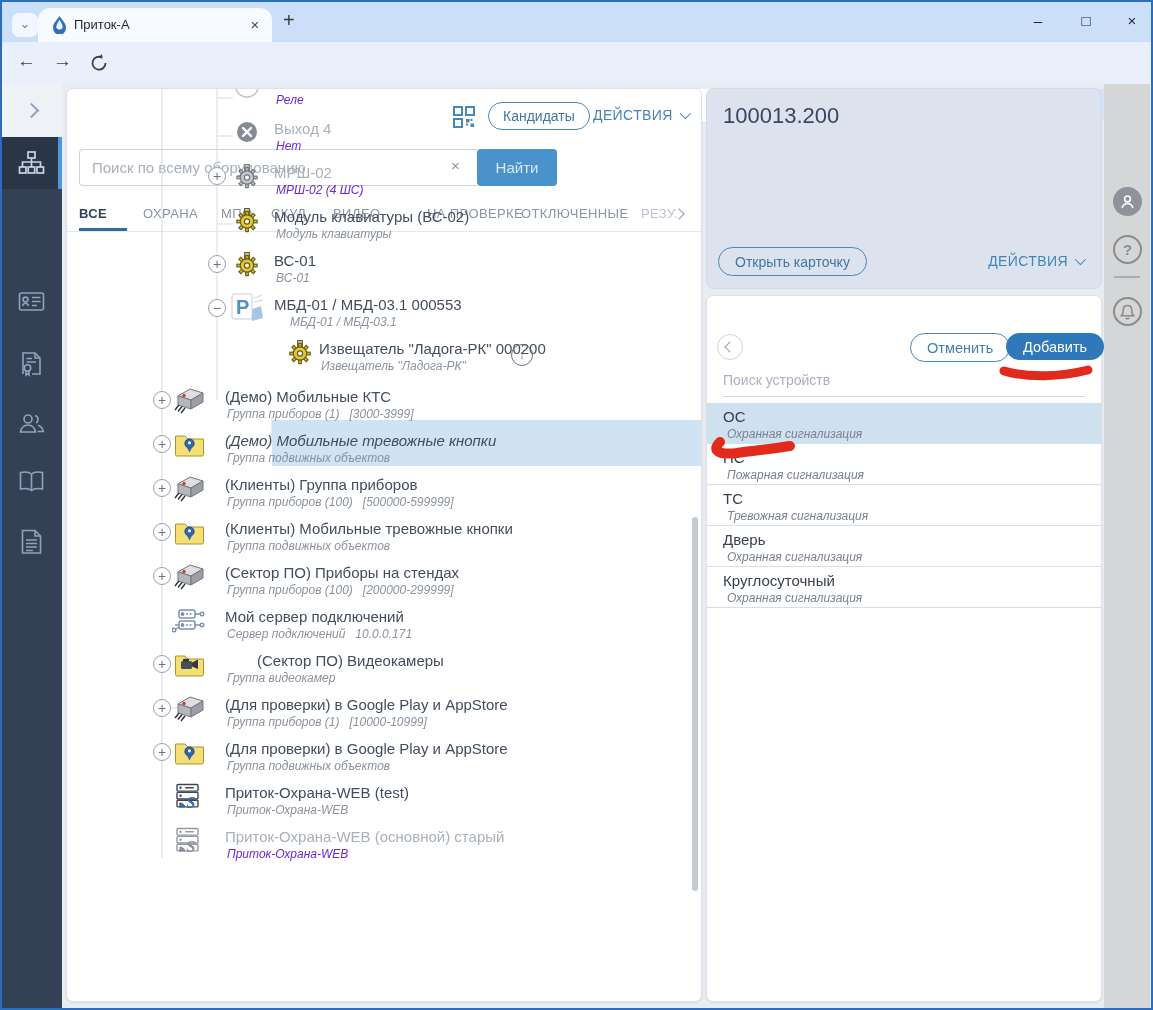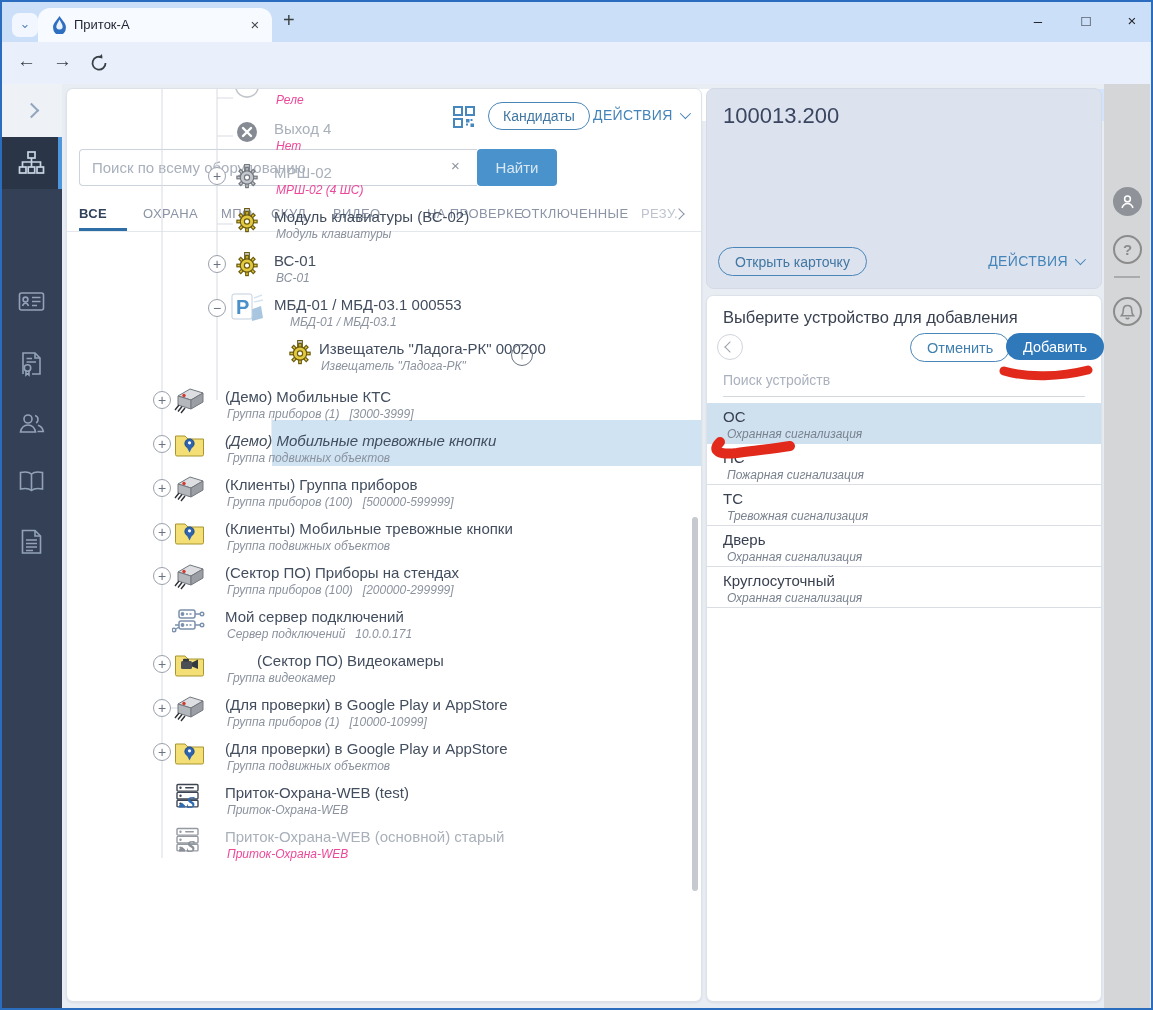--- a/index.html
+++ b/index.html
@@ -67,21 +67,21 @@
   .tab{position:absolute;top:7px;font-size:13px;color:#8a94a6;letter-spacing:.4px;white-space:nowrap;}
   .tab.active{color:#31425c;font-weight:bold;}
   .tab.faded{color:#bcc3cf;}
   #tab-underline{left:12px;top:29px;width:48px;height:3px;background:#2e6ea6;}
   #tabs-more{left:608px;top:11px;color:#8a94a6;}
   
   #tree{left:0;top:143px;width:634px;height:769px;overflow:hidden;}
   .tree-row{position:absolute;left:0;width:634px;height:44px;}
   .t-title{position:absolute;top:0;font-size:15px;color:#424d5e;white-space:nowrap;}
   .t-sub{position:absolute;top:19px;font-size:12px;font-style:italic;color:#8b929e;white-space:nowrap;}
-  .dim .t-title{color:#a9b0ba;} .dim .t-sub{color:#ec4899;}
+  .dim .t-title{color:#a9b0ba;} .dim .t-sub{color:#6d28d9;}
   .expander{position:absolute;width:18px;height:18px;border:1.5px solid #9aa1ab;border-radius:50%;background:#fff;
       color:#6b7380;font-size:14px;line-height:16px;text-align:center;box-sizing:border-box;}
   .t-icon{position:absolute;width:34px;height:30px;display:flex;align-items:center;justify-content:center;}
   .sel-bg{position:absolute;left:205px;top:331px;width:476px;height:46px;background:#cfe3f2;}
   .up-btn{position:absolute;left:649px;top:343px;width:22px;height:22px;border:1.5px solid #6b7380;border-radius:50%;
       color:#4a5260;font-size:13px;text-align:center;line-height:20px;box-sizing:border-box;background:transparent;}
   .scroll-thumb{position:absolute;background:#c6cad0;border-radius:3px;}
   
   #detail-title{left:16px;top:14px;font-size:22px;color:#3a4660;}
   #open-card-btn{left:11px;top:158px;height:27px;padding:0 16px;border:1.5px solid #4a86b8;border-radius:15px;
@@ -598,21 +598,20 @@
   <div id="open-card-btn" class="abs">
     <span>Открыть карточку</span>
   </div>
   <div id="detail-actions" class="abs">
     <span>ДЕЙСТВИЯ</span>
     <span class="chev"></span>
   </div>
 </div>
 
 <div id="picker-card" class="abs card">
-  <div id="picker-title" class="abs">Выберите устройство для добавления</div>
   <div id="picker-back" class="abs">
     <span class="chev left"></span>
   </div>
   <div id="cancel-btn" class="abs">
     <span>Отменить</span>
   </div>
   <div id="add-btn" class="abs">
     <span>Добавить</span>
   </div>
   <input id="picker-search" class="abs" placeholder="Поиск устройств" style="">

